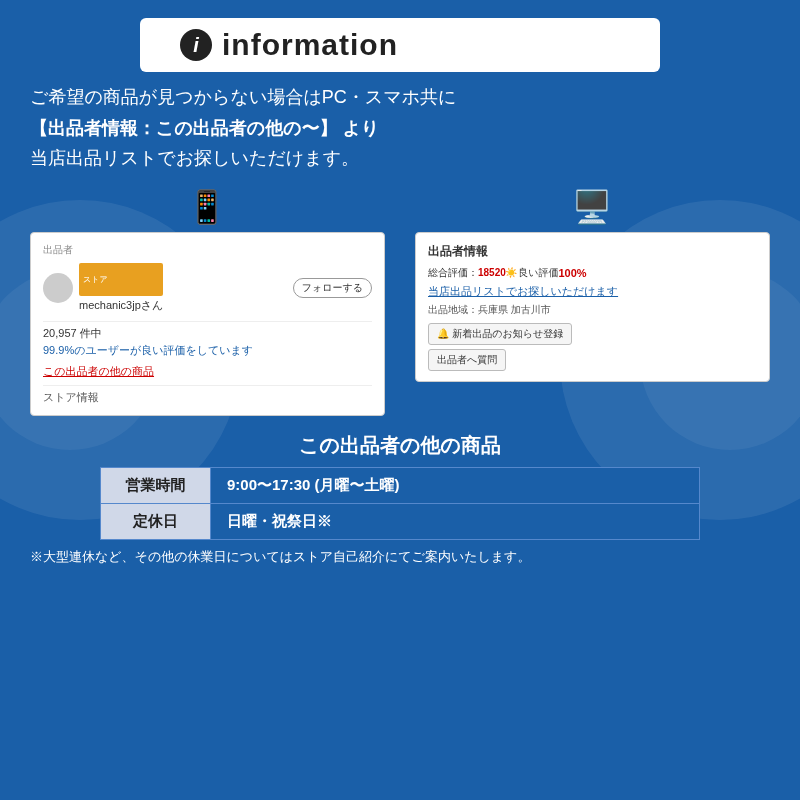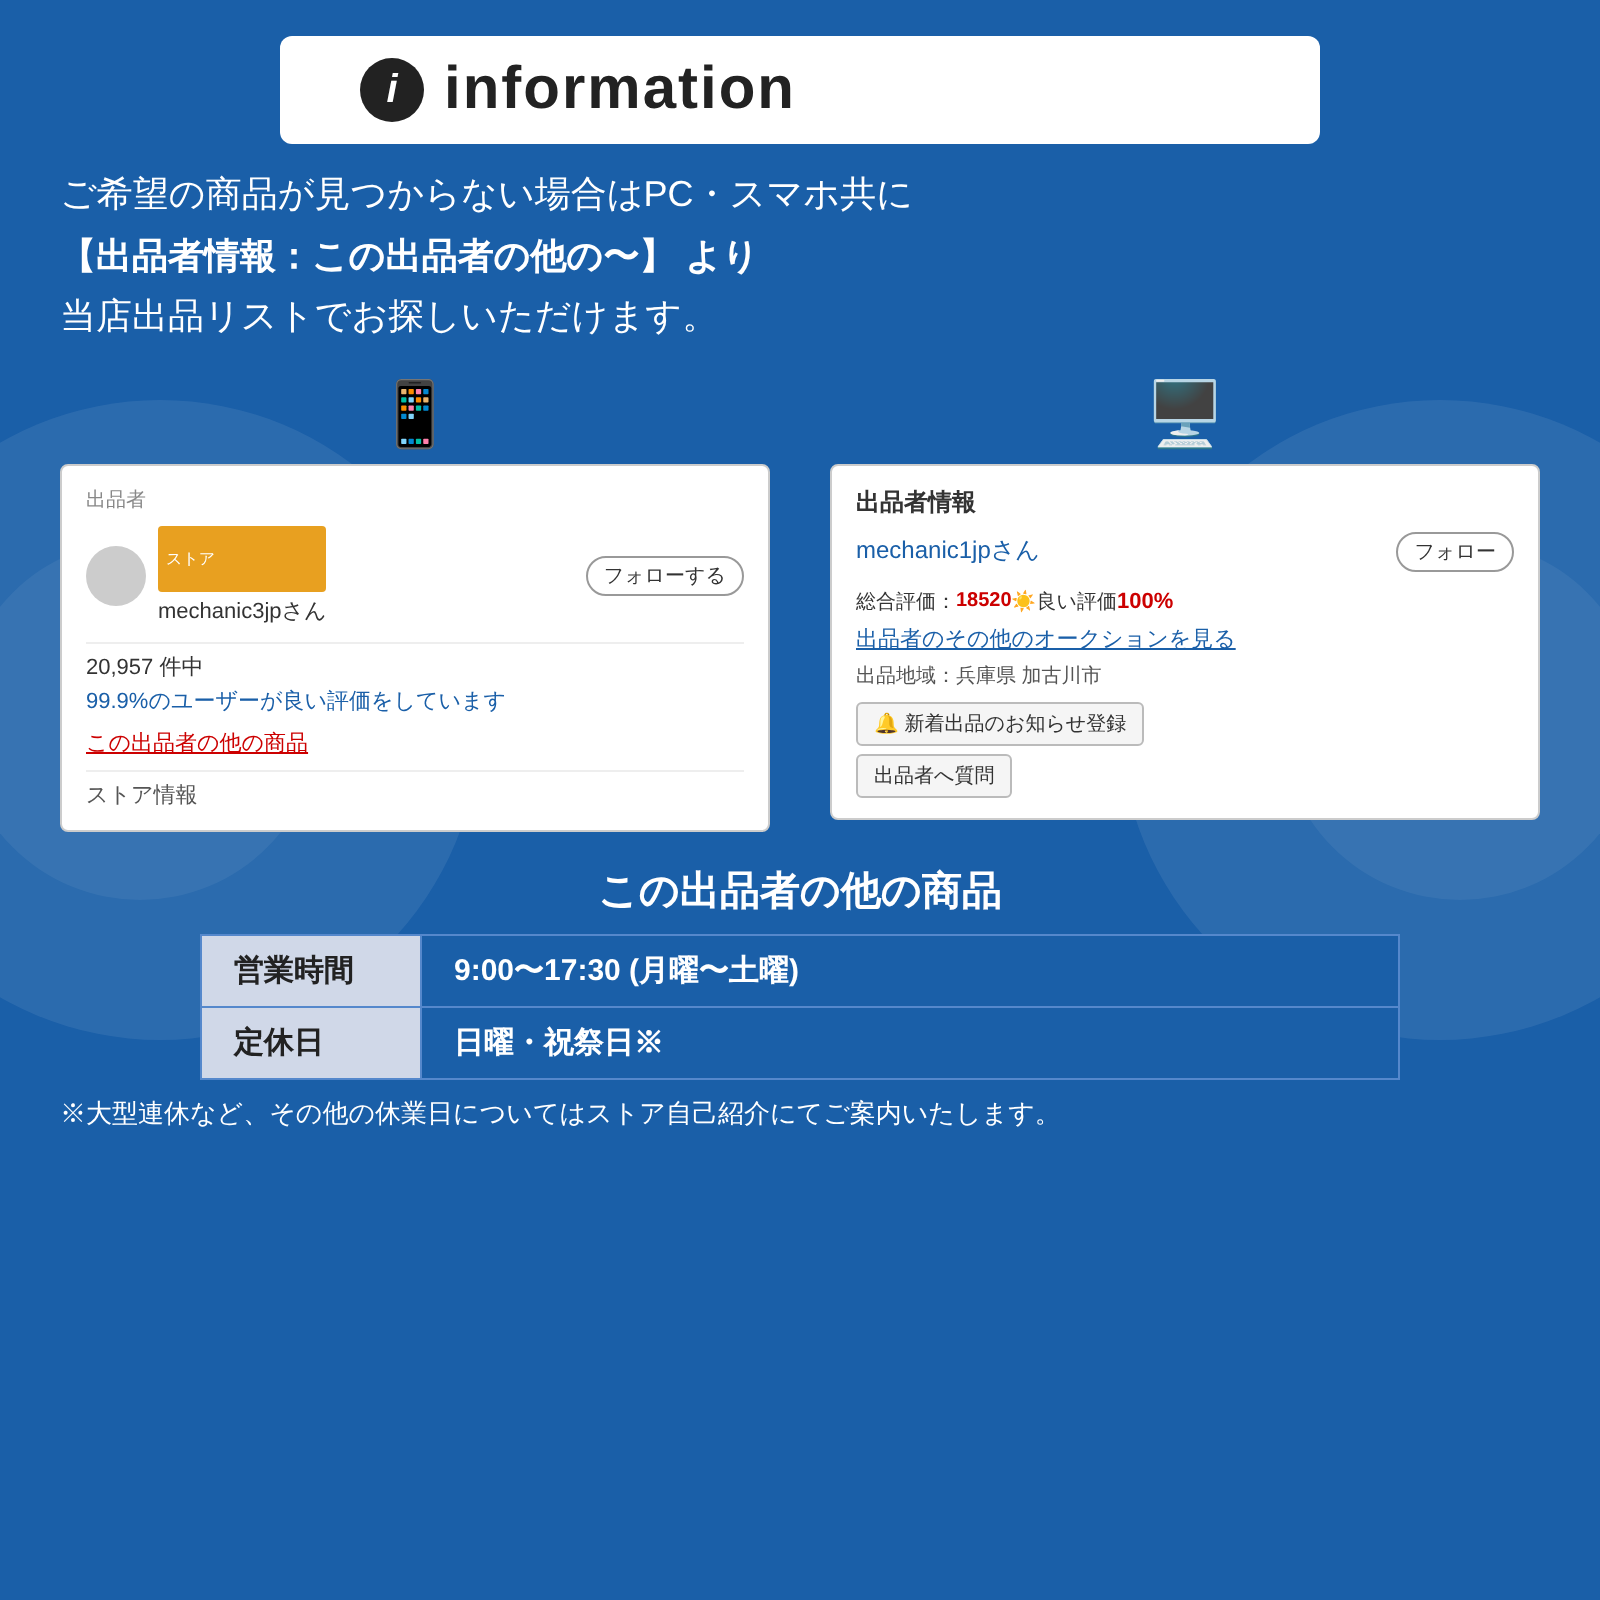--- a/index.html
+++ b/index.html
@@ -316,21 +316,21 @@
       padding: 8px 16px;
       background: #1a5fa8;
       color: white;
       font-size: 15px;
     }
 
     .hours-table tr td:first-child {
       background: #d0d8e8;
       color: #222;
       font-weight: bold;
-      text-align: left;
+      text-align: center;
       width: 110px;
     }
 
     .hours-table tr td:last-child {
       text-align: left;
       font-weight: bold;
     }
 
     .footnote {
       color: white;
@@ -384,32 +384,28 @@
         <span class="other-items-link">この出品者の他の商品</span>
         <hr class="mock-divider">
         <div class="store-info-label">ストア情報</div>
       </div>
     </div>
 
     <div class="screenshot-col">
       <div class="device-icon">🖥️</div>
       <div class="mock-screen mock-screen-pc">
         <div class="section-label-bold">出品者情報</div>
-        <div class="seller-row">
-          <span class="seller-name-blue">mechanic1jpさん</span>
-          <div class="follow-btn">フォロー</div>
-        </div>
         <div class="rating-row">
           <span>総合評価：</span>
           <span class="rating-num">18520</span>
           <span>☀️</span>
           <span class="rating-good">良い評価</span>
           <span class="rating-percent">100%</span>
         </div>
-        <span class="auction-link">出品者のその他のオークションを見る</span>
+        <span class="auction-link">当店出品リストでお探しいただけます</span>
         <div class="location">出品地域：兵庫県 加古川市</div>
         <span class="notify-btn">🔔 新着出品のお知らせ登録</span>
         <span class="question-btn">出品者へ質問</span>
       </div>
     </div>
 
   </div>
 
   <div class="hours-section">
     <div class="hours-title">この出品者の他の商品</div>

